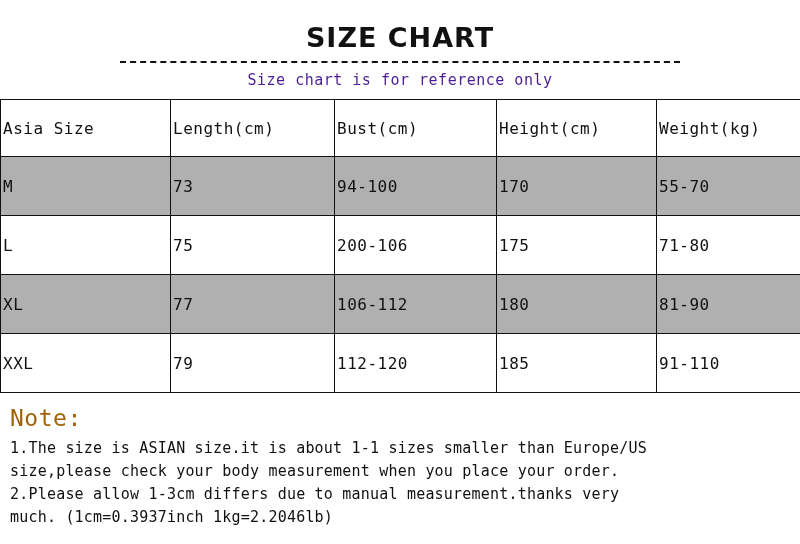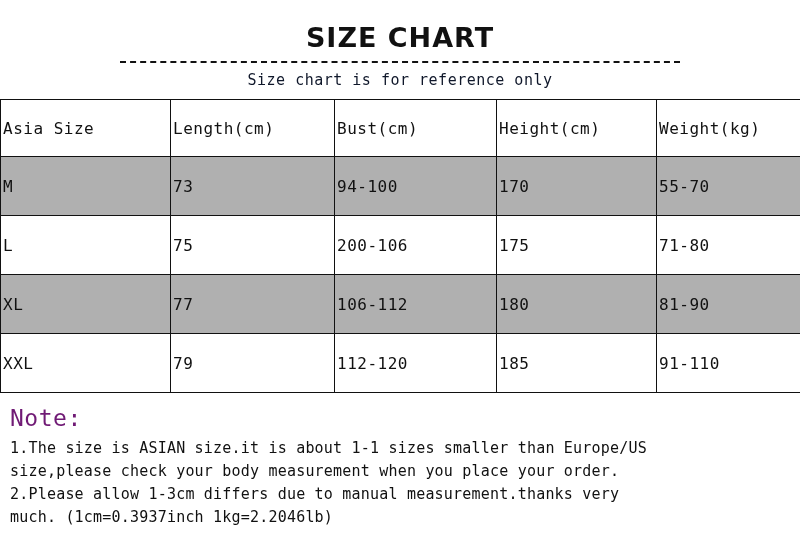--- a/index.html
+++ b/index.html
@@ -32,21 +32,21 @@
   .dashed-rule {
     width: 560px;
     margin: 0 auto;
     border-top: 2px dashed #111111;
     height: 0;
   }
   .subtitle {
     text-align: center;
     font-family: "DejaVu Sans Mono", monospace;
     font-size: 15px;
-    color: #0f172a;
+    color: #4c1d95;
     margin-top: 8px;
     margin-bottom: 10px;
     letter-spacing: 0.5px;
   }
   table.size-table {
     border-collapse: collapse;
     width: 800px;
     table-layout: fixed;
   }
   table.size-table th,
@@ -74,21 +74,21 @@
   .col-1 { width: 165px; }
   .col-2 { width: 159px; }
   .col-3 { width: 157px; }
   .col-4 { width: 155px; }
   .col-5 { width: 164px; }
 
   .note-block {
     padding: 10px 6px 0 6px;
   }
   .note-heading {
-    color: #701a75;
+    color: #a16207;
     font-family: "DejaVu Sans Mono", monospace;
     font-size: 23px;
     margin: 2px 0 6px 4px;
     letter-spacing: 0.5px;
   }
   .note-line {
     color: #111111;
     font-family: "DejaVu Sans Mono", monospace;
     font-size: 15px;
     line-height: 23px;

